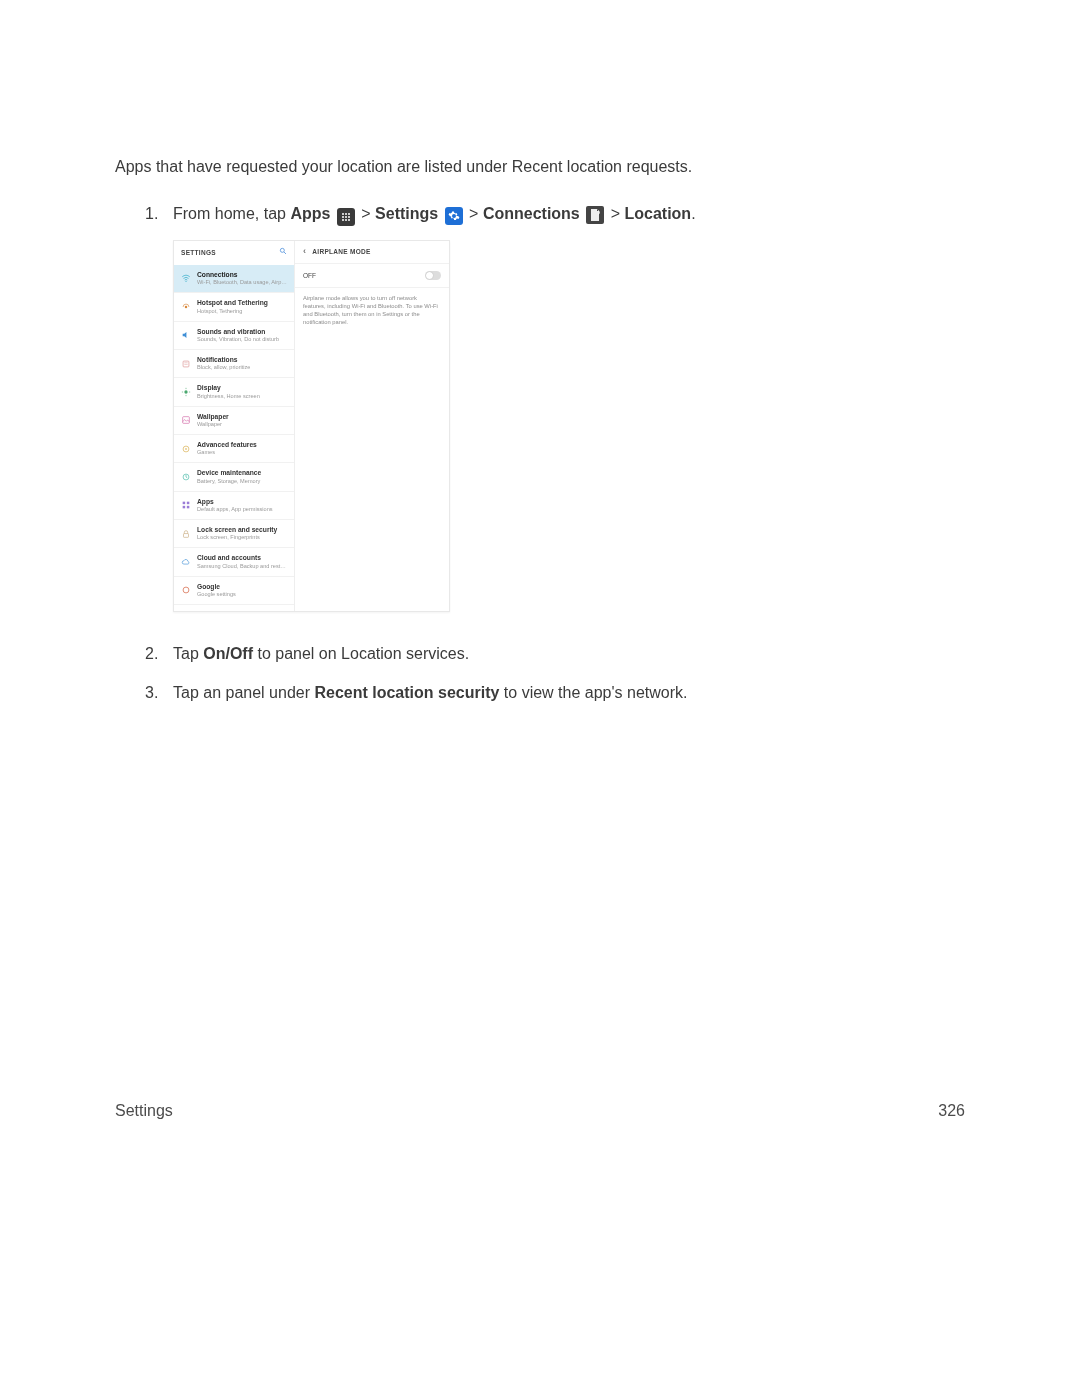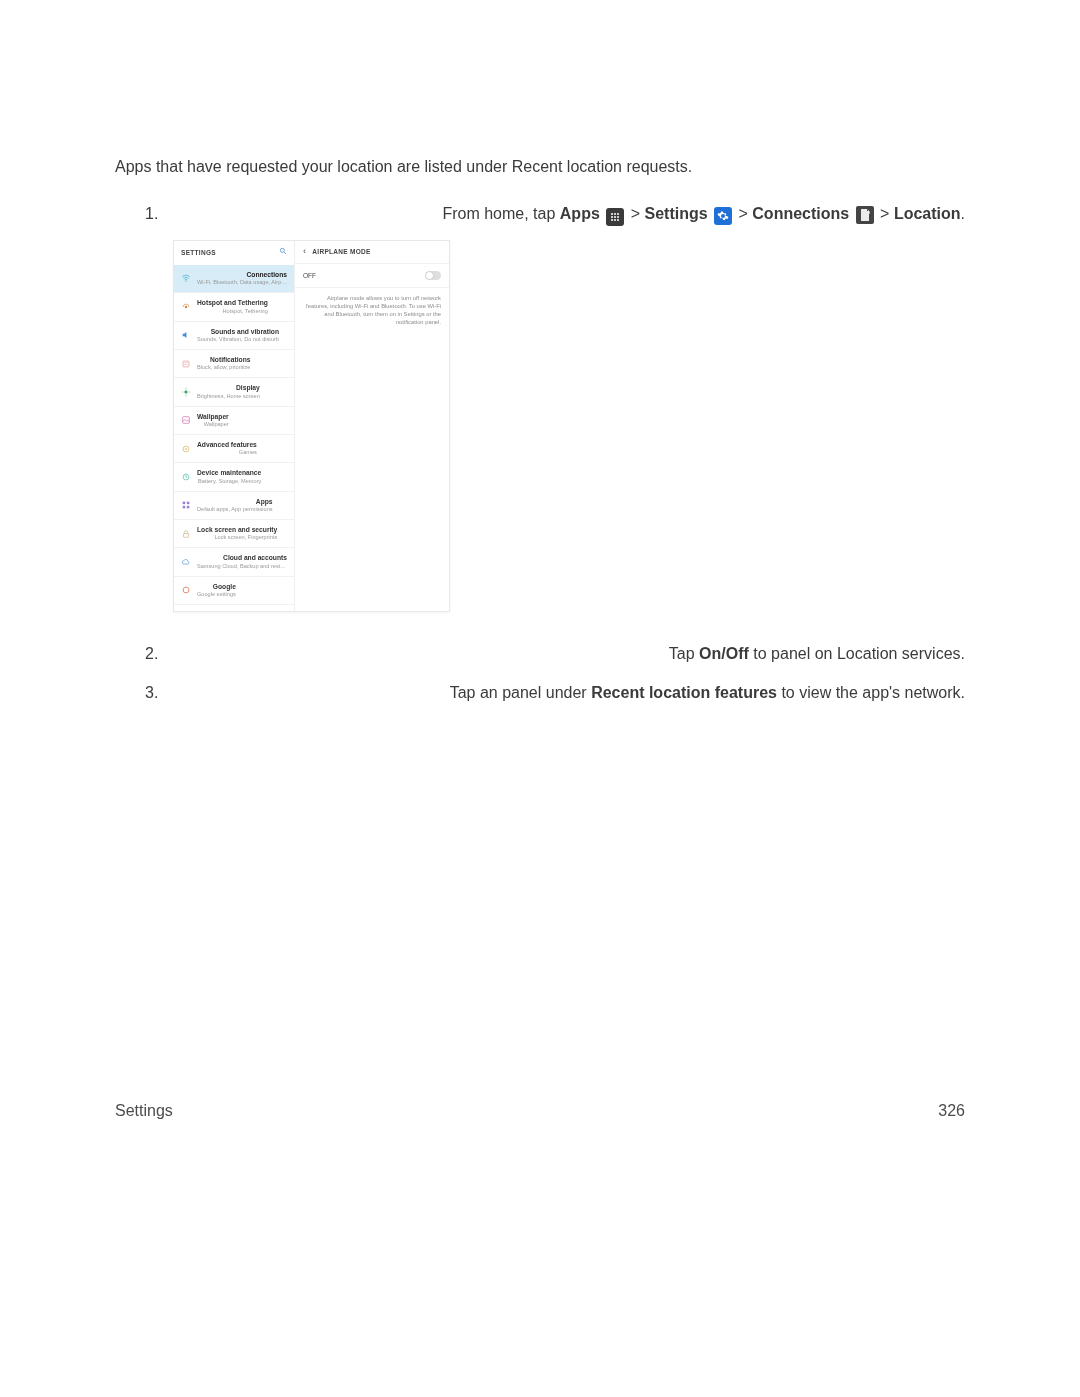--- a/index.html
+++ b/index.html
@@ -27,21 +27,20 @@
     margin: 0 0 0 30px;
     padding: 0;
     list-style: none;
     counter-reset: step;
   }
   ol.steps > li {
     counter-increment: step;
     position: relative;
     padding: 0 0 16px 28px;
     color: #3b3b3b;
-    text-align: right;
   }
   ol.steps > li::before {
     content: counter(step) ".";
     position: absolute;
     left: 0;
     top: 0;
     color: #3b3b3b;
   }
   ol.steps b { font-weight: 700; color: #3b3b3b; }
   .inline-icon {
@@ -368,21 +367,21 @@
           <div class="desc">Airplane mode allows you to turn off network features, including Wi-Fi and Bluetooth. To use Wi-Fi and Bluetooth, turn them on in Settings or the notification panel.</div>
         </div>
       </div>
     </li>
 
     <li>
       <span>Tap </span><b>On/Off</b><span> to panel on Location services.</span>
     </li>
 
     <li>
-      <span>Tap an panel under </span><b>Recent location features</b><span> to view the app's network.</span>
+      <span>Tap an panel under </span><b>Recent location security</b><span> to view the app's network.</span>
     </li>
   </ol>
 
   <div class="footer">
     <span>Settings</span>
     <span>326</span>
   </div>
 </div>
 
 </body></html>

